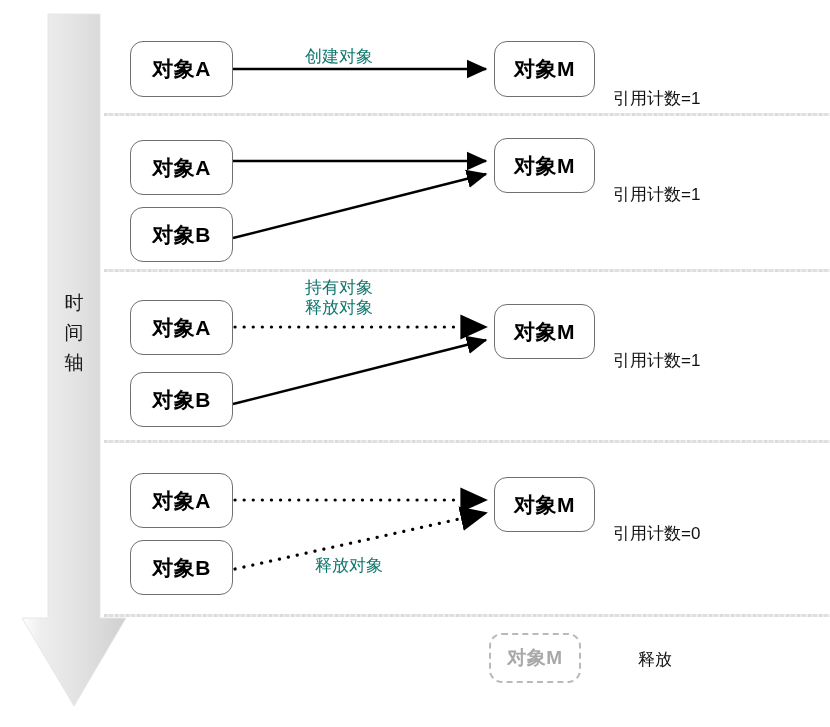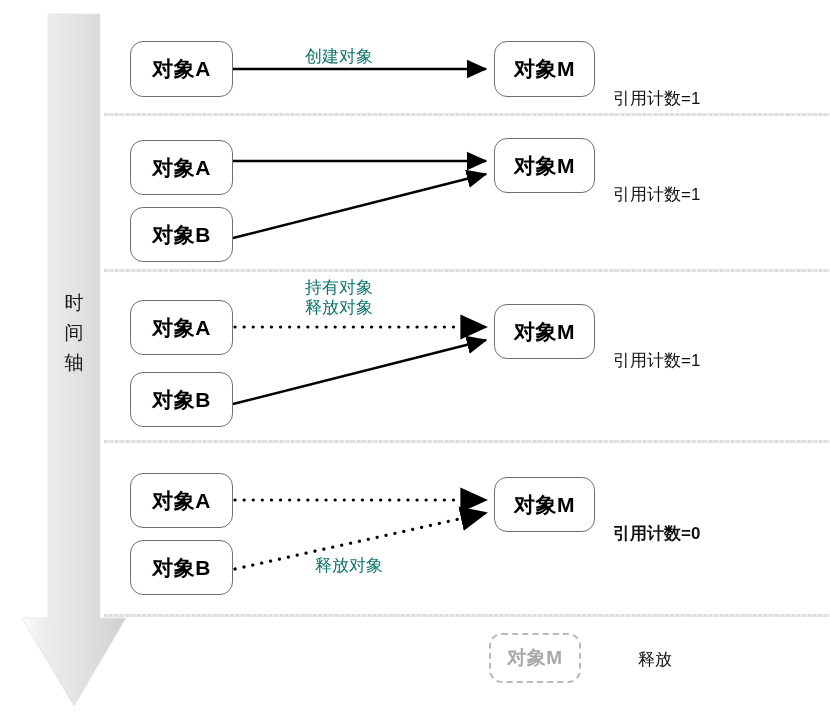--- a/index.html
+++ b/index.html
@@ -185,18 +185,18 @@
   <div class="obj" style="left:130px; top:300px; width:103px; height:55px;">对象A</div>
   <div class="obj" style="left:130px; top:372px; width:103px; height:55px;">对象B</div>
   <div class="txt edge" style="left:305px; top:296px;">释放对象</div>
   <div class="obj" style="left:494px; top:304px; width:101px; height:55px;">对象M</div>
   <div class="txt refcount" style="left:613px; top:322px;">引用计数=1</div>
 
   <div class="obj" style="left:130px; top:473px; width:103px; height:55px;">对象A</div>
   <div class="obj" style="left:130px; top:540px; width:103px; height:55px;">对象B</div>
   <div class="txt edge" style="left:315px; top:554px;">释放对象</div>
   <div class="obj" style="left:494px; top:477px; width:101px; height:55px;">对象M</div>
-  <div class="txt refcount" style="left:613px; top:495px;font-weight:bold;">引用计数=0</div>
+  <div class="txt refcount" style="left:613px; top:495px;">引用计数=0</div>
 
   <div class="obj ghost" style="left:489px; top:633px; width:92px; height:50px; font-size:19px;">对象M</div>
   <div class="txt" style="left:638px; top:648px;">释放</div>
 
 </div>
 
 </body></html>

